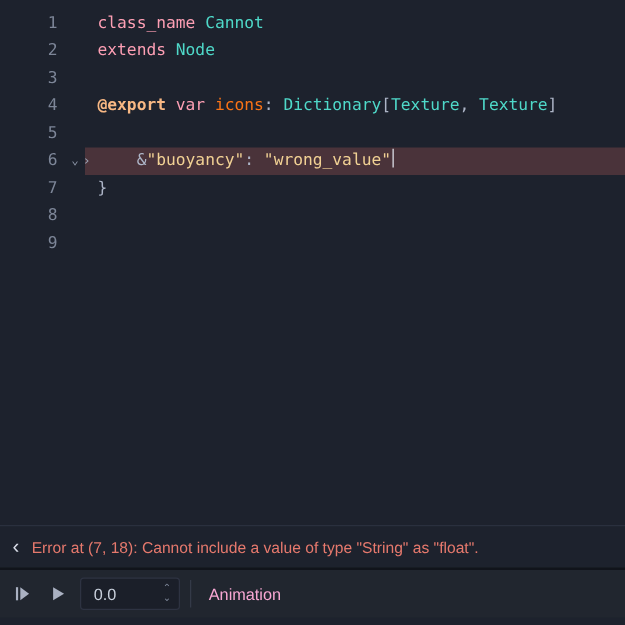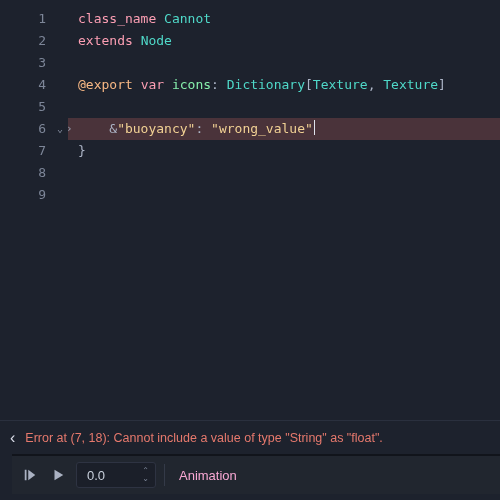--- a/index.html
+++ b/index.html
@@ -43,22 +43,22 @@
   }
   .errline::before {
     content: "›";
     position: absolute;
     left: -2px;
     color: #9aa2b4;
     font-size: 11px;
   }
   .tk-kw     { color: #fd9fb4; margin-top: 16px; }
   .tk-type   { color: #4fd9c9; }
-  .tk-attr   { color: #f8b884; }
-  .tk-ident  { color: #86efac; text-align: right; }
+  .tk-attr   { color: #f8b884; font-weight: bold; }
+  .tk-ident  { color: #f97316; text-align: right; }
   .tk-str    { color: #f1d194; }
   .tk-punc   { color: #adb5c7; }
   .caret {
     display: inline-block;
     width: 1px; height: 15px;
     background: #dfe3ec;
     vertical-align: -2px;
     margin-left: 1px;
   }
 
@@ -79,21 +79,20 @@
     height: 40px;
     border-top: 2px solid #11141b;
     background: #21262f;
     display: flex;
     align-items: center;
     padding: 0 8px;
     gap: 8px;
     font-family: -apple-system, "Segoe UI", sans-serif;
     font-size: 13px;
     color: #9aa2b4;
-    margin-left: 12px;
   }
   .ibtn {
     width: 20px; height: 20px;
     display: flex; align-items: center; justify-content: center;
     color: #aab1c2;
   }
   .ibtn svg { width: 14px; height: 14px; fill: currentColor; }
   .timefld {
     background: #1b1f29;
     border: 1px solid #2e3342;

